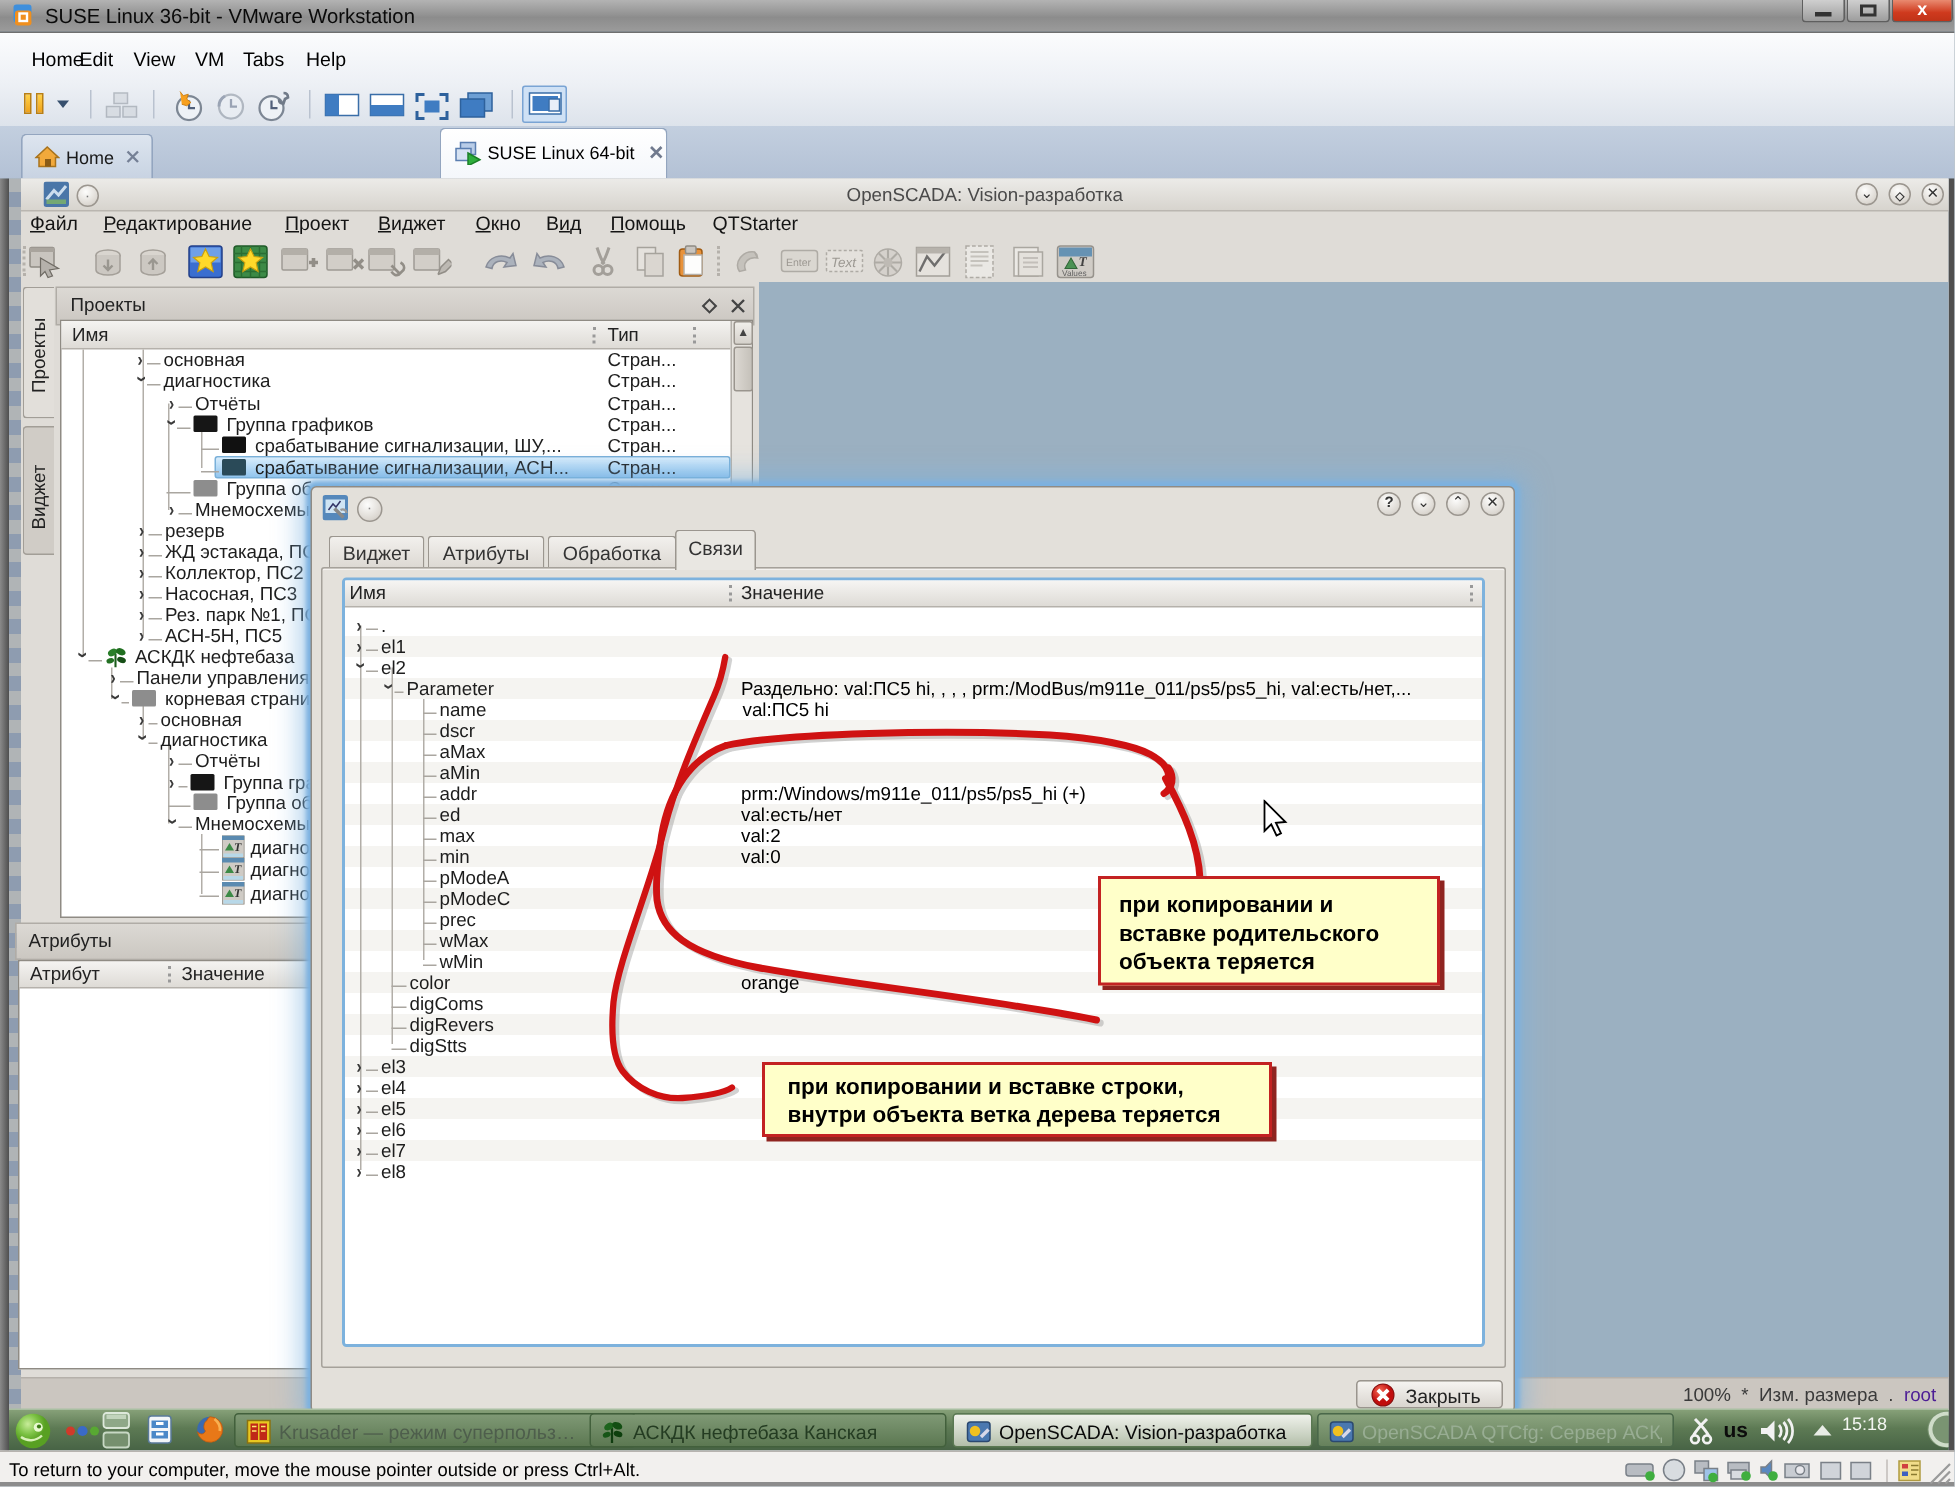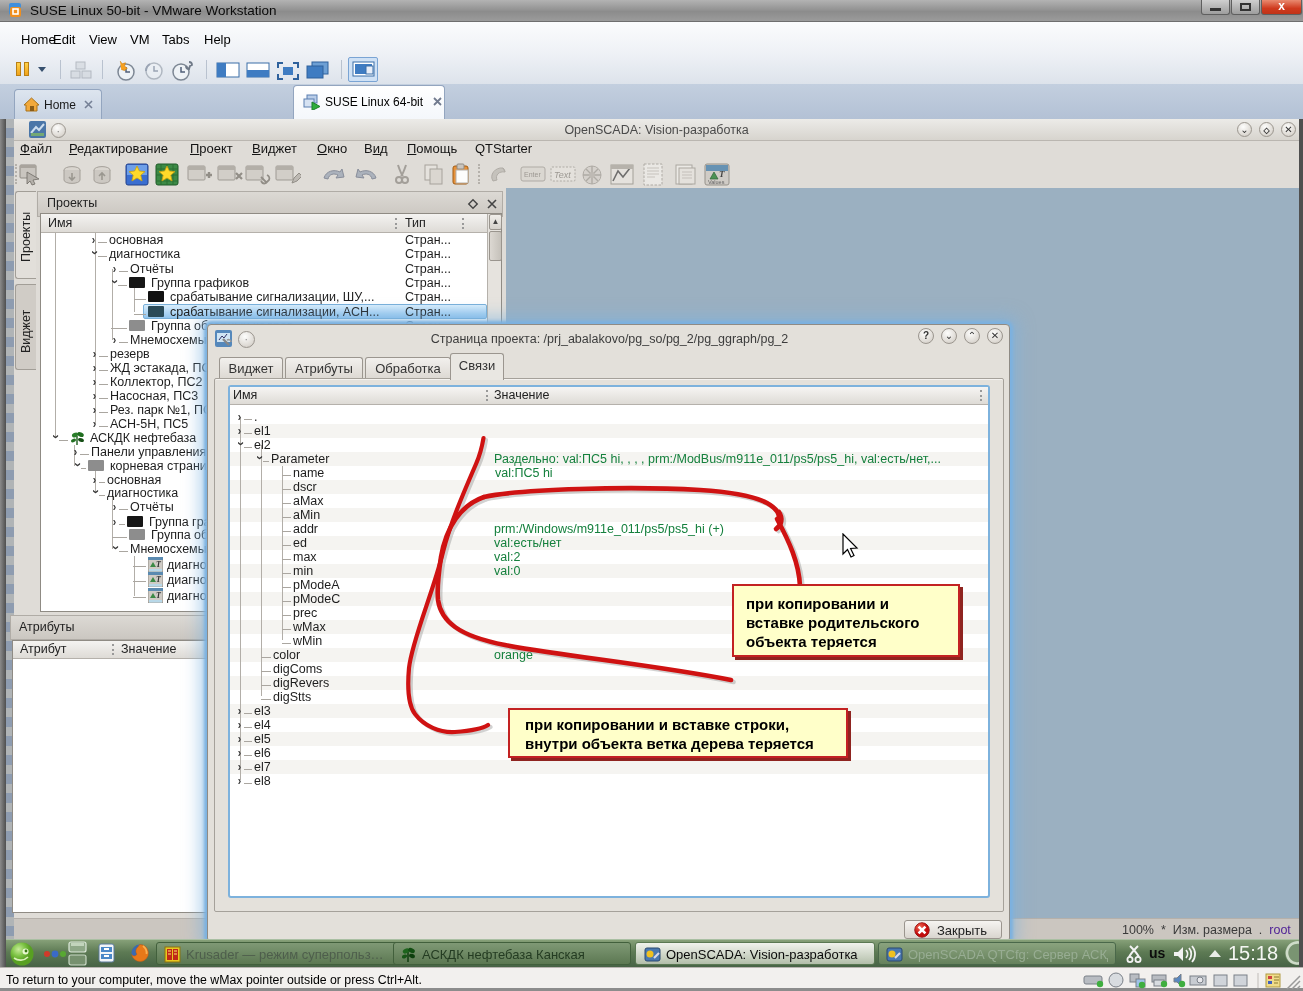--- a/index.html
+++ b/index.html
@@ -5,33 +5,33 @@
 body{font-family:"Liberation Sans",sans-serif;position:relative;background:#9bb0c1;font-size:13px}
 .a{position:absolute}
 .row{position:absolute;height:14px;line-height:14px;font-size:12.5px;color:#1d1d1d;white-space:nowrap}
 .ar{display:inline-block;font-size:13px;font-weight:bold;color:#3a3a3a;transform:scale(.8,1);width:7px;letter-spacing:0}
 .arv{transform:rotate(90deg) !important}
 .dash{display:inline-block;width:9px;height:10px;border-bottom:1px solid #aaa6a0;vertical-align:top;margin-right:2px}
 .sq{display:inline-block;width:16px;height:11px;vertical-align:-1px;margin-right:6px;border-radius:1px}
 .vline{position:absolute;width:1px;background:#b2aea8}
 .rbtn{position:absolute;width:15px;height:15px;border-radius:50%;background:radial-gradient(circle at 40% 30%,#fdfdfc,#dcd8d2 70%,#c2beb7);border:1px solid #9b968f;color:#333;font-size:10px;line-height:13px;text-align:center;font-weight:bold}
 .tab{position:absolute;background:linear-gradient(#f2f0ed,#dcd8d2);border:1px solid #9b968f;border-bottom:none;border-radius:3px 3px 0 0;text-align:center;font-size:13px;color:#333}
-.val{position:absolute;font-size:12.5px;color:#15803d;height:14px;line-height:14px;white-space:nowrap}
+.val{position:absolute;font-size:12.5px;color:#000000;height:14px;line-height:14px;white-space:nowrap}
 .note{position:absolute;background:#ffffc9;border:2px solid #c32222;box-shadow:3px 3px 0 #8f2420;font-weight:bold;font-size:15px;line-height:19px;color:#000}
 .ticon{display:inline-block;vertical-align:-3px;margin-right:4px}
 </style></head>
 <body>
 
 <div class="a" style="left:0;top:0;width:1303px;height:22px;background:linear-gradient(#b3b3b3,#949494 45%,#8c8c8c 55%,#9b9b9b);border-bottom:1px solid #6f6f6f">
   <svg class="a" style="left:8px;top:2px" width="16" height="16">
       <rect x="1" y="1" width="12" height="12" rx="2" fill="#3f8fdc"></rect>
       <rect x="2" y="5" width="11" height="10" rx="2" fill="#f08f1e"></rect>
       <rect x="5" y="7" width="5" height="5" fill="none" stroke="#fff" stroke-width="1.6"></rect>
     </svg>
-  <div class="a" style="left:30px;top:3px;font-size:13.5px;color:#0a0a0a">SUSE Linux 50-bit - VMware Workstation</div>
+  <div class="a" style="left:30px;top:3px;font-size:13.5px;color:#0a0a0a">SUSE Linux 36-bit - VMware Workstation</div>
 </div>
 
 <div class="a" style="left:1201px;top:0;width:29px;height:15px;background:linear-gradient(#cfcfcf,#9d9d9d);border:1px solid #5f5f5f;border-top:none;border-radius:0 0 3px 3px;text-align:center">
     <div style="margin:8px auto 0;width:11px;height:3px;background:#333"></div>
   </div>
 <div class="a" style="left:1231px;top:0;width:29px;height:15px;background:linear-gradient(#cfcfcf,#9d9d9d);border:1px solid #5f5f5f;border-top:none;border-radius:0 0 3px 3px">
     <div style="margin:3px auto 0;width:11px;height:8px;border:2px solid #333"></div>
   </div>
 <div class="a" style="left:1261px;top:0;width:41px;height:15px;background:linear-gradient(#e98a70,#cf3a1e 60%,#c03318);border:1px solid #5f5f5f;border-top:none;border-radius:0 0 3px 3px;color:#fff;text-align:center;font-weight:bold;font-size:12px;line-height:13px">x</div>
 
@@ -388,21 +388,20 @@
 
 <div class="a" id="dlg" style="left:207px;top:324px;width:803px;height:618px;background:#e3e0da;border:1px solid #8f8b85;border-radius:4px;box-shadow:0 0 3px 3px #7cb2e0,0 0 16px 8px rgba(124,178,224,.55)">
   <svg class="a" style="left:7px;top:5px" width="17" height="17">
       <rect width="17" height="17" rx="2" fill="#5588bb"></rect>
       <rect x="2" y="3" width="13" height="9" fill="#cfe4f4"></rect>
       <path d="M4 10 l3-4 2 2 3-4" stroke="#336" stroke-width="1" fill="none"></path>
       <path d="M8 9 l6 6" stroke="#888" stroke-width="2.4"></path>
       <path d="M12 10 c2-1 4 0 4 2" stroke="#999" stroke-width="1.6" fill="none"></path>
     </svg>
   <div class="rbtn" style="left:30px;top:6px;width:17px;height:17px"><span style="font-size:7px;color:#888">·</span></div>
-  <div class="a" style="left:0;width:803px;top:7px;text-align:center;font-size:12.5px;color:#3c3c3c">Страница проекта: /prj_abalakovo/pg_so/pg_2/pg_ggraph/pg_2</div>
   <div class="rbtn" style="left:710px;top:3px;width:16px;height:16px;line-height:14px;font-size:10px">?</div>
   <div class="rbtn" style="left:733px;top:3px;width:16px;height:16px;line-height:14px;font-weight:normal">⌄</div>
   <div class="rbtn" style="left:756px;top:3px;width:16px;height:16px;line-height:14px;font-weight:normal">⌃</div>
   <div class="rbtn" style="left:779px;top:3px;width:16px;height:16px;line-height:13px;font-weight:normal">✕</div>
   <div class="tab" style="left:11px;top:32px;width:64px;height:22px;line-height:21px">Виджет</div>
   <div class="tab" style="left:77px;top:32px;width:78px;height:22px;line-height:21px">Атрибуты</div>
   <div class="tab" style="left:157px;top:32px;width:86px;height:22px;line-height:21px">Обработка</div>
   <div class="a" style="left:6px;top:53px;width:790px;height:534px;border:1px solid #a5a19a;border-radius:2px;background:#e4e1db;box-shadow:inset 0 1px 0 #f4f2ef"></div>
   <div class="tab" style="left:242px;top:28px;width:54px;height:27px;line-height:24px;background:#e9e7e2;z-index:2">Связи</div>
 <div class="a" id="dtree" style="left:20px;top:60px;width:762px;height:513px;border:2px solid #7db2dd;border-radius:3px;background:#fff">
@@ -580,30 +579,30 @@
       <path d="M14 2 C8 8 6 11 5 13 M6 2 C12 8 14 11 15 13" stroke="#f2f2f2" stroke-width="2" fill="none"></path>
       <circle cx="6" cy="15.5" r="2.6" fill="none" stroke="#f2f2f2" stroke-width="1.8"></circle>
       <circle cx="14" cy="15.5" r="2.6" fill="none" stroke="#f2f2f2" stroke-width="1.8"></circle>
     </svg>
   <div class="a" style="left:1143px;top:5px;color:#0c0c0c;font-weight:bold;font-size:14px">us</div>
   <svg class="a" style="left:1166px;top:4px" width="24" height="20">
       <path d="M2 8 h4 l5-5 v14 l-5-5 h-4 Z" fill="#f2f2f2"></path>
       <path d="M14 6 a6 6 0 0 1 0 8 M17 4 a9 9 0 0 1 0 12 M20 2 a12 12 0 0 1 0 16" stroke="#f2f2f2" stroke-width="1.8" fill="none"></path>
     </svg>
   <div class="a" style="left:1203px;top:10px;width:0;height:0;border:6px solid transparent;border-bottom:7px solid #e8ece6;border-top:none"></div>
-  <div class="a" style="left:1222px;top:2px;color:#f4f6f2;font-size:20px">15:18</div>
+  <div class="a" style="left:1222px;top:2px;color:#f4f6f2;font-size:12px">15:18</div>
   <svg class="a" style="left:1276px;top:0" width="27" height="28">
       <circle cx="15" cy="13" r="12" fill="#7a9472"></circle>
       <path d="M21 4 a10.5 10.5 0 1 0 5 9" stroke="#cfdcc9" stroke-width="2.6" fill="none"></path>
       <path d="M21 4 l-1.5 4.5 4.5-1" stroke="#cfdcc9" stroke-width="2" fill="none"></path>
     </svg>
 </div>
 
 <div class="a" id="vmstatus" style="left:0;top:967px;width:1303px;height:24px;background:#f2f0ee;border-top:1px solid #b7b3af;border-bottom:3px solid #8c8c8c">
-  <div class="a" style="left:6px;top:5px;font-size:12.3px;color:#000">To return to your computer, move the wMax pointer outside or press Ctrl+Alt.</div>
+  <div class="a" style="left:6px;top:5px;font-size:12.3px;color:#000">To return to your computer, move the mouse pointer outside or press Ctrl+Alt.</div>
   <svg class="a" style="left:1082px;top:3px" width="200" height="19">
    <g fill="#b8bcc2" stroke="#7a8088" stroke-width="1">
     <rect x="2" y="5" width="18" height="8" rx="2"></rect>
         <circle cx="34" cy="9" r="7" fill="#d8dce0"></circle>
     <rect x="48" y="3" width="9" height="8"></rect>
         <rect x="54" y="8" width="9" height="8" fill="#9ec2e8"></rect>
     <rect x="70" y="4" width="14" height="7"></rect>
         <rect x="72" y="9" width="10" height="6" fill="#d8dce0"></rect>
     <path d="M92 7 h3 l4-4 v12 l-4-4 h-3 Z" fill="#5a88c0"></path>
     <rect x="108" y="5" width="16" height="9" fill="#c8ccd2"></rect>

